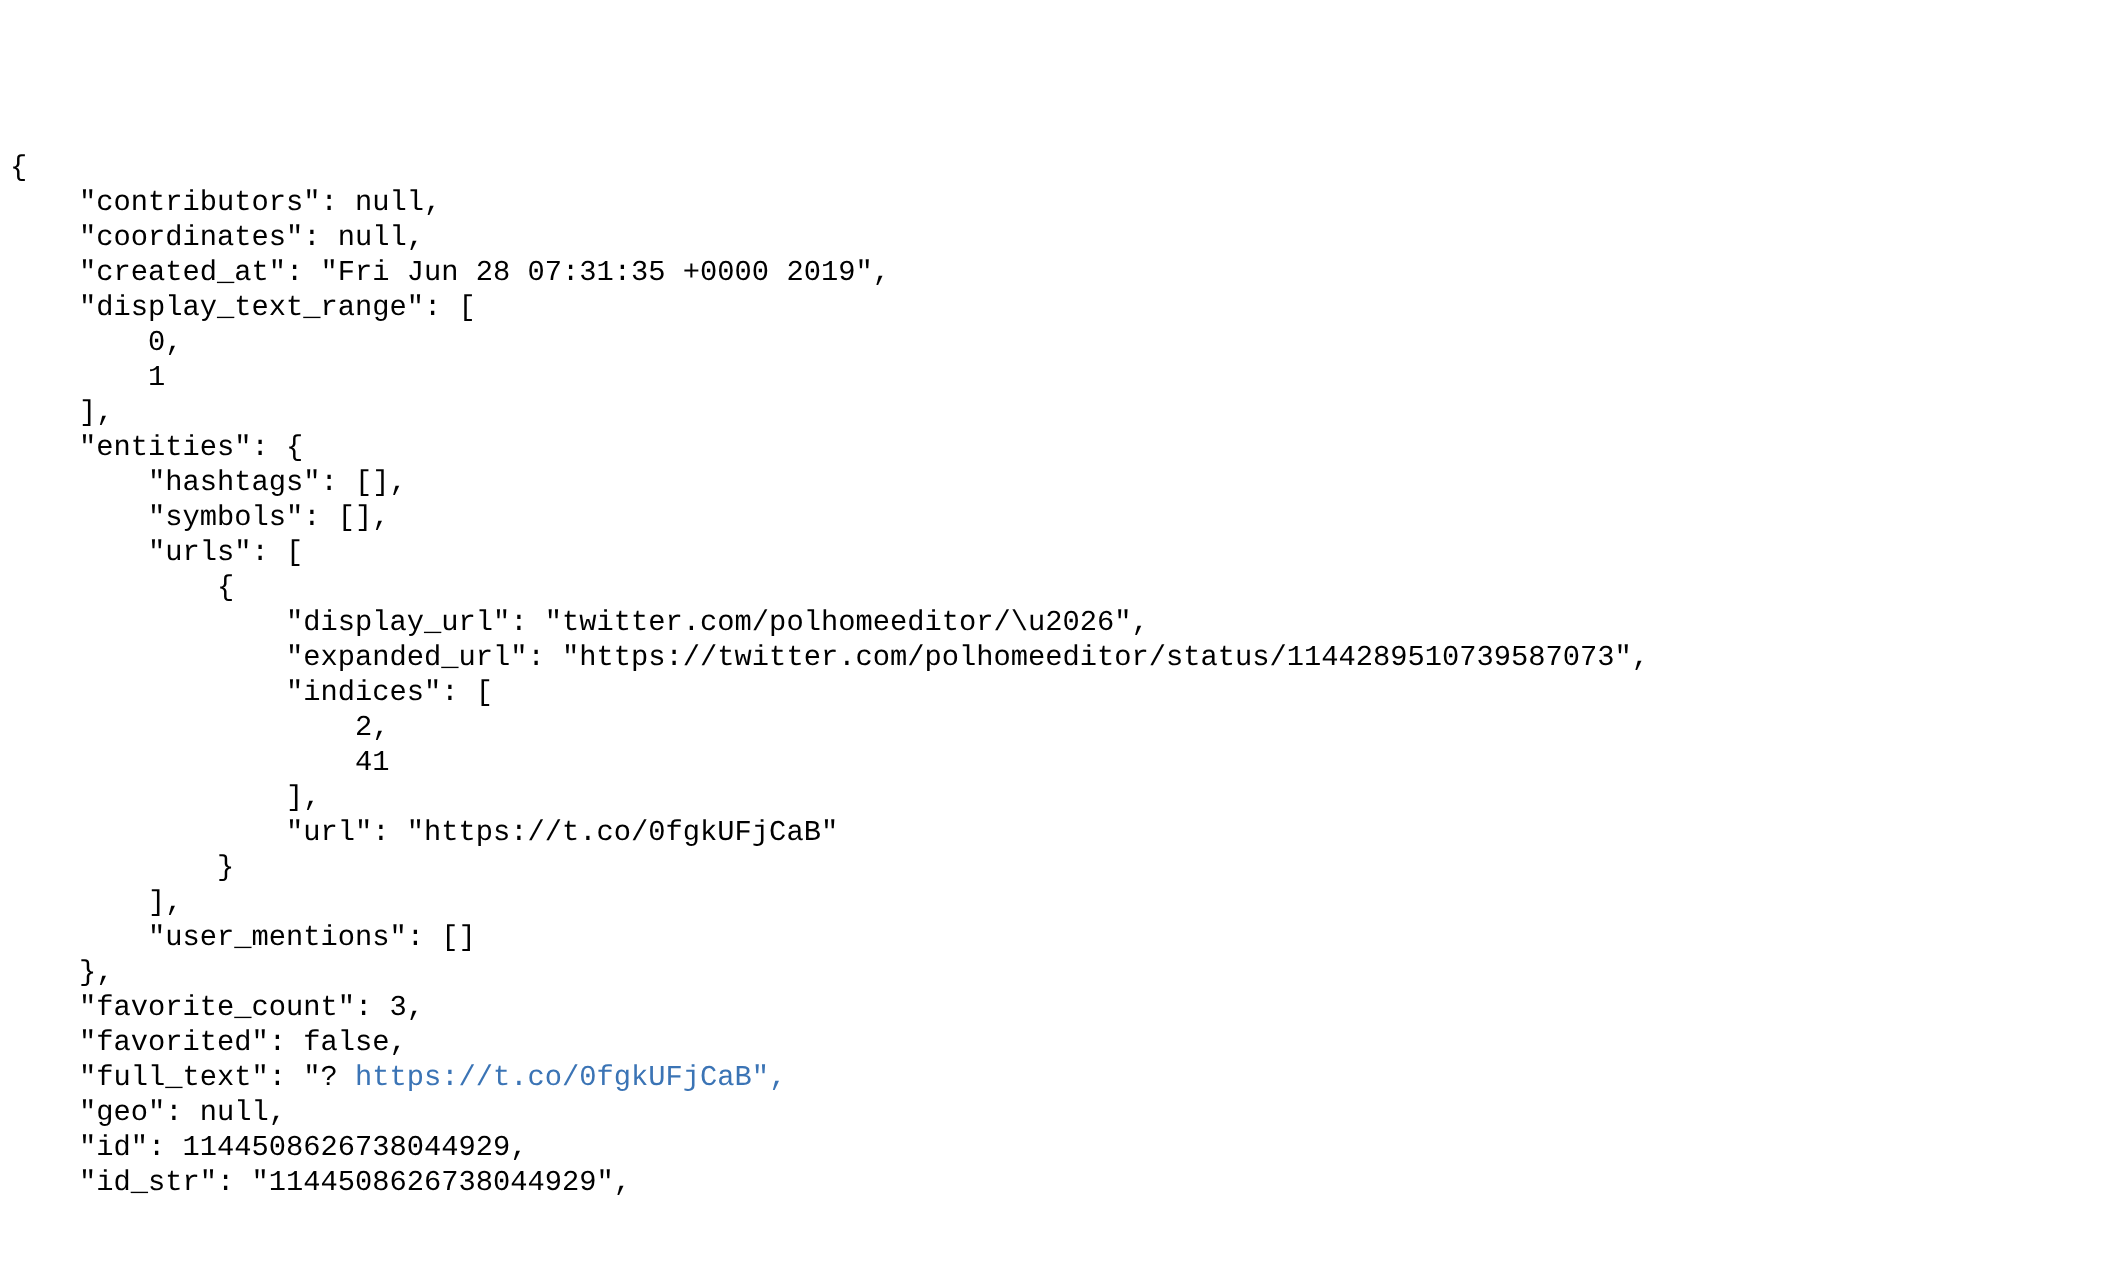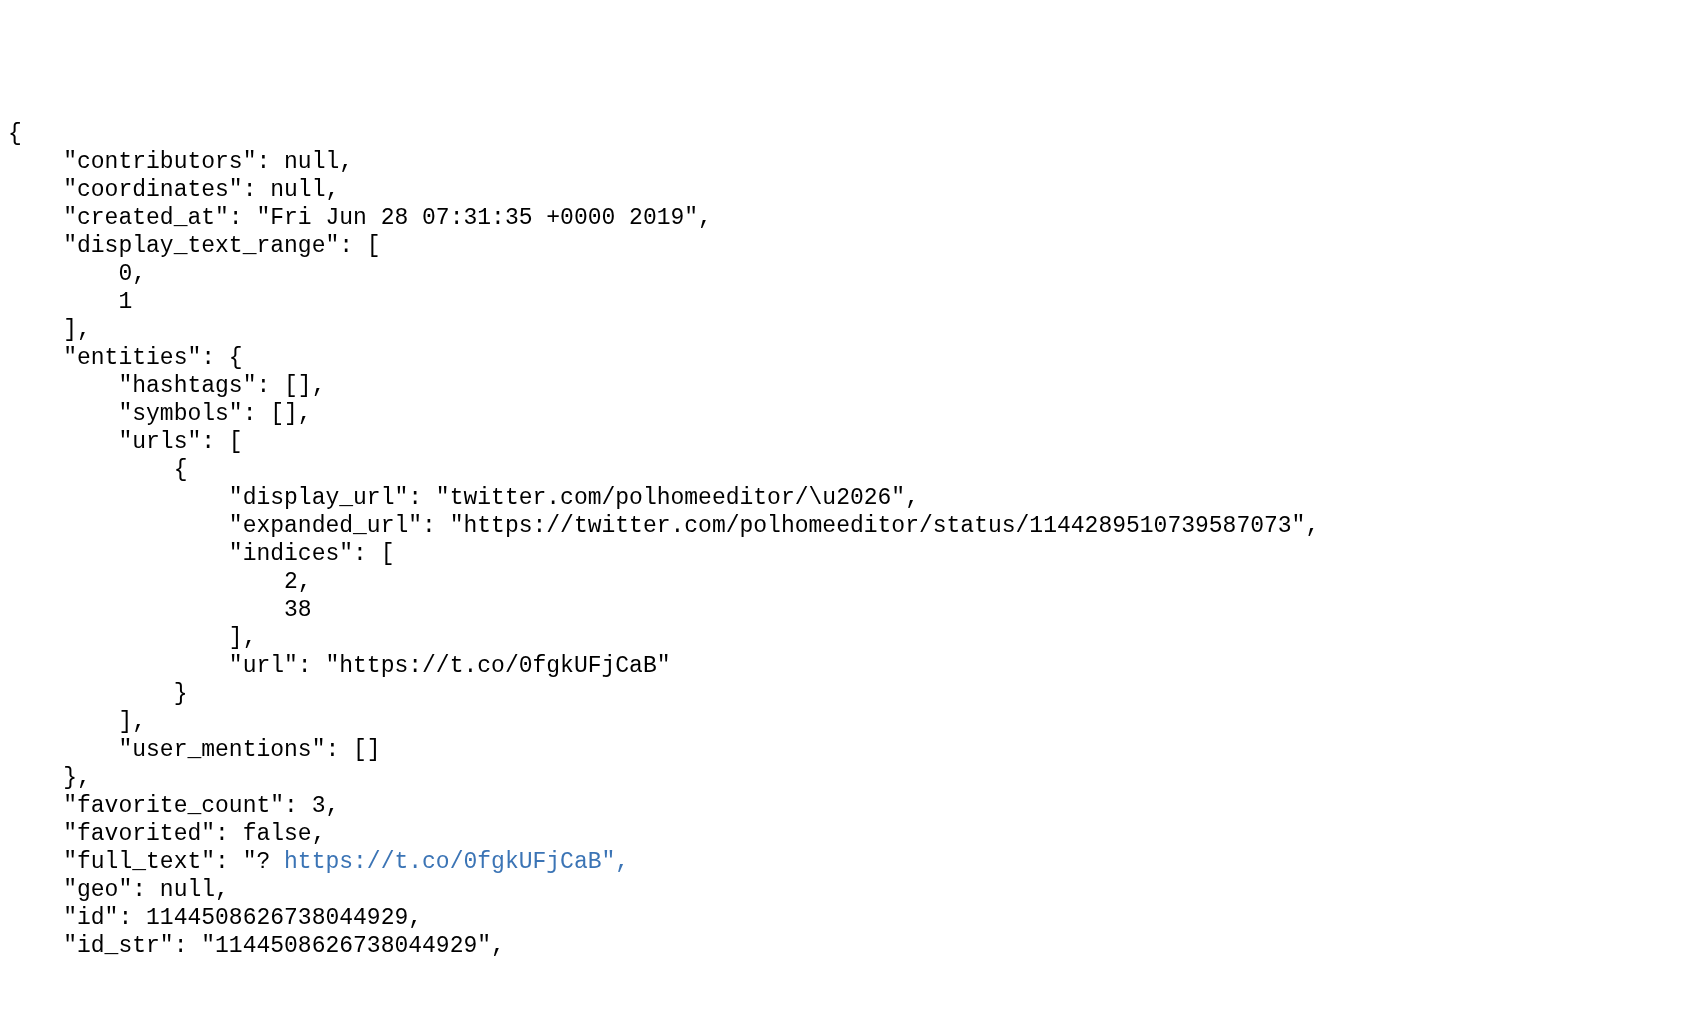--- a/index.html
+++ b/index.html
@@ -32,21 +32,21 @@
 <span>    ],</span>
 <span>    "entities": {</span>
 <span>        "hashtags": [],</span>
 <span>        "symbols": [],</span>
 <span>        "urls": [</span>
 <span>            {</span>
 <span>                "display_url": "twitter.com/polhomeeditor/\u2026",</span>
 <span>                "expanded_url": "https://twitter.com/polhomeeditor/status/1144289510739587073",</span>
 <span>                "indices": [</span>
 <span>                    2,</span>
-<span>                    38</span>
+<span>                    41</span>
 <span>                ],</span>
 <span>                "url": "https://t.co/0fgkUFjCaB"</span>
 <span>            }</span>
 <span>        ],</span>
 <span>        "user_mentions": []</span>
 <span>    },</span>
 <span>    "favorite_count": 3,</span>
 <span>    "favorited": false,</span>
 <span>    "full_text": "? </span><span class="link">https://t.co/0fgkUFjCaB",</span>
 <span>    "geo": null,</span>

